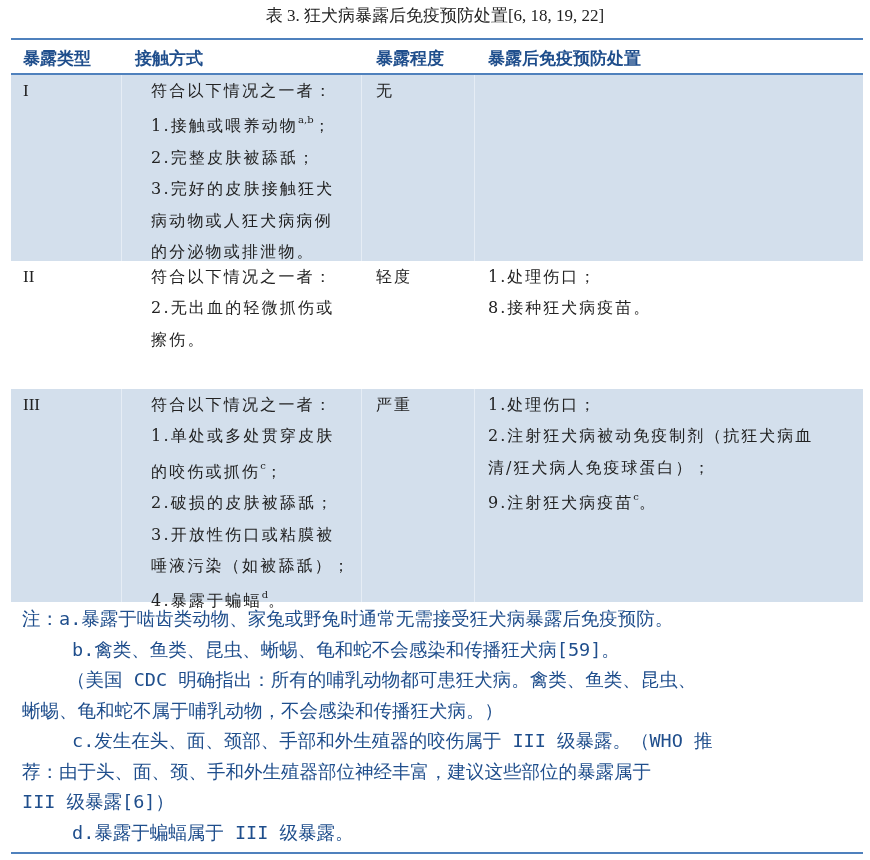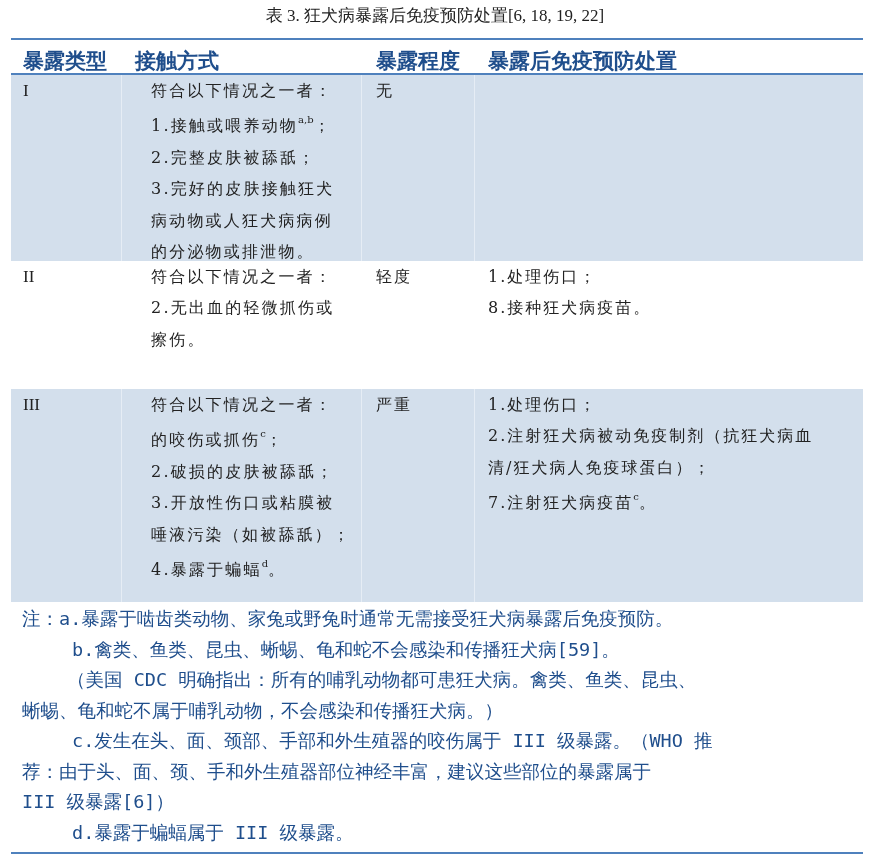--- a/index.html
+++ b/index.html
@@ -3,21 +3,21 @@
   <meta charset="utf-8">
   <style>
     html, body { margin: 0; padding: 0; background: #ffffff; }
     body { width: 870px; height: 860px; position: relative; overflow: hidden;
            font-family: "DejaVu Serif", "Liberation Serif", serif; color: #222; }
     .caption { position: absolute; top: 4px; left: 0; width: 870px; text-align: center;
                font-size: 17px; font-family: "Liberation Serif", "DejaVu Serif", serif; color: #222; letter-spacing: 0px; }
     .rule-top { position: absolute; left: 11px; top: 38px; width: 852px; height: 2px; background: #4f81bd; }
     .hdr { position: absolute; left: 11px; top: 40px; width: 852px; height: 34px; }
     .rule-hdr { position: absolute; left: 11px; top: 73px; width: 852px; height: 2px; background: #4f81bd; }
-    .hcell { position: absolute; top: 7px; font-size: 21px; color: #1f4e8c; font-weight: bold;
+    .hcell { position: absolute; top: 7px; font-size: 17px; color: #1f4e8c; font-weight: bold;
              font-family: Liberation Mono, monospace; }
     .row { position: absolute; left: 11px; width: 852px; }
     .row.shaded { background: #d3dfec; }
     .vline { position: absolute; top: 0; bottom: 0; width: 1px; background: #e6edf5; }
     .cell { position: absolute; top: 0; font-size: 16px; line-height: 31.3px; color: #222; }
     .cell .ln { display: block; white-space: nowrap; }
     .cell.col1 { left: 12px; font-family: "Liberation Serif", serif; font-size: 17px; }
     .cell.col2 { left: 140px; letter-spacing: 2.2px; }
     .cell.col3 { left: 365px; letter-spacing: 2px; }
     .cell.col4 { left: 477px; letter-spacing: 2px; }
@@ -84,34 +84,35 @@
 
 <div class="row shaded" style="top:389px;height:213px">
   <div class="vline" style="left:110px"></div>
   <div class="vline" style="left:350px"></div>
   <div class="vline" style="left:463px"></div>
   <div class="cell col1">
       <span class="ln">III</span>
     </div>
   <div class="cell col2">
     <span class="ln">符合以下情况之一者：</span>
+    <span class="ln">1.单处或多处贯穿皮肤</span>
     <span class="ln"><span>的咬伤或抓伤</span><sup>c</sup><span>；</span></span>
     <span class="ln">2.破损的皮肤被舔舐；</span>
     <span class="ln">3.开放性伤口或粘膜被</span>
     <span class="ln">唾液污染（如被舔舐）；</span>
     <span class="ln"><span>4.暴露于蝙蝠</span><sup>d</sup><span>。</span></span>
   </div>
   <div class="cell col3">
       <span class="ln">严重</span>
     </div>
   <div class="cell col4">
     <span class="ln">1.处理伤口；</span>
     <span class="ln">2.注射狂犬病被动免疫制剂（抗狂犬病血</span>
     <span class="ln">清/狂犬病人免疫球蛋白）；</span>
-    <span class="ln"><span>7.注射狂犬病疫苗</span><sup>c</sup><span>。</span></span>
+    <span class="ln"><span>9.注射狂犬病疫苗</span><sup>c</sup><span>。</span></span>
   </div>
 </div>
 
 <div class="notes">
   <span class="nl ind0">注：a.暴露于啮齿类动物、家兔或野兔时通常无需接受狂犬病暴露后免疫预防。</span>
   <span class="nl ind1">b.禽类、鱼类、昆虫、蜥蜴、龟和蛇不会感染和传播狂犬病[59]。</span>
   <span class="nl ind2">（美国 CDC 明确指出：所有的哺乳动物都可患狂犬病。禽类、鱼类、昆虫、</span>
   <span class="nl ind0">蜥蜴、龟和蛇不属于哺乳动物，不会感染和传播狂犬病。）</span>
   <span class="nl ind1">c.发生在头、面、颈部、手部和外生殖器的咬伤属于 III 级暴露。（WHO 推</span>
   <span class="nl ind0">荐：由于头、面、颈、手和外生殖器部位神经丰富，建议这些部位的暴露属于</span>

